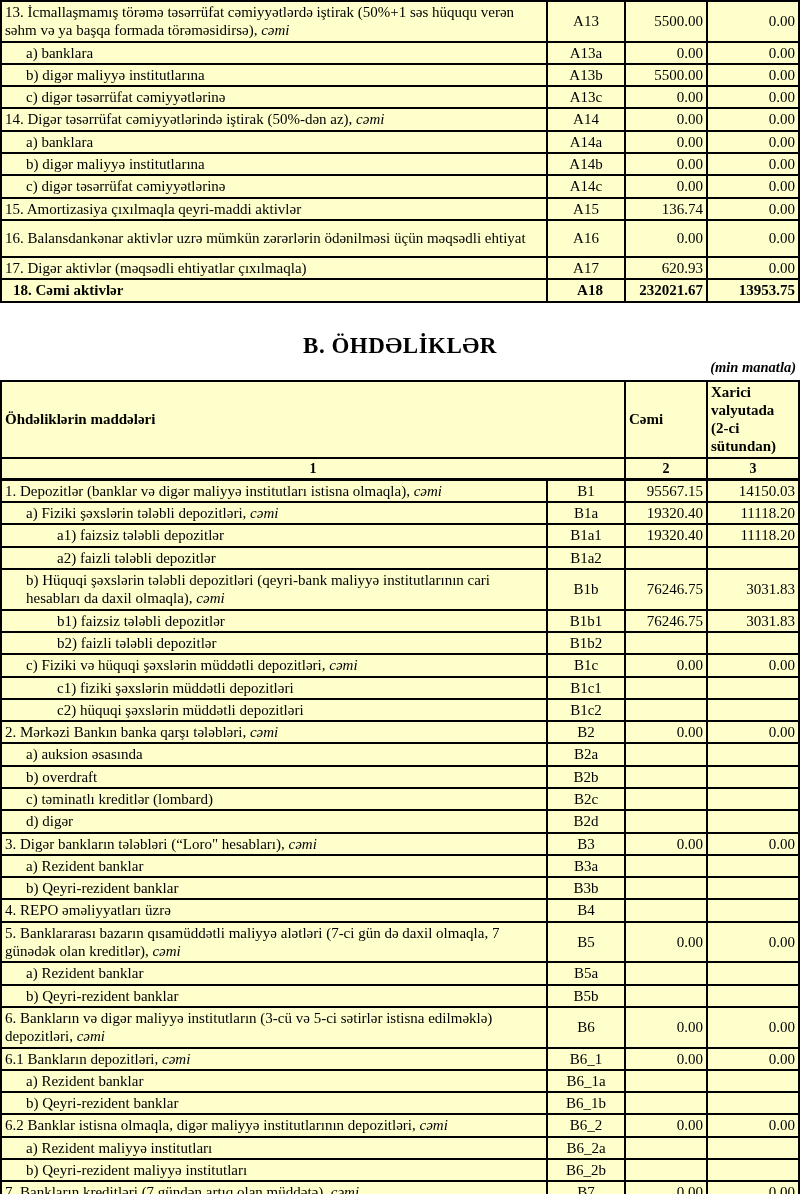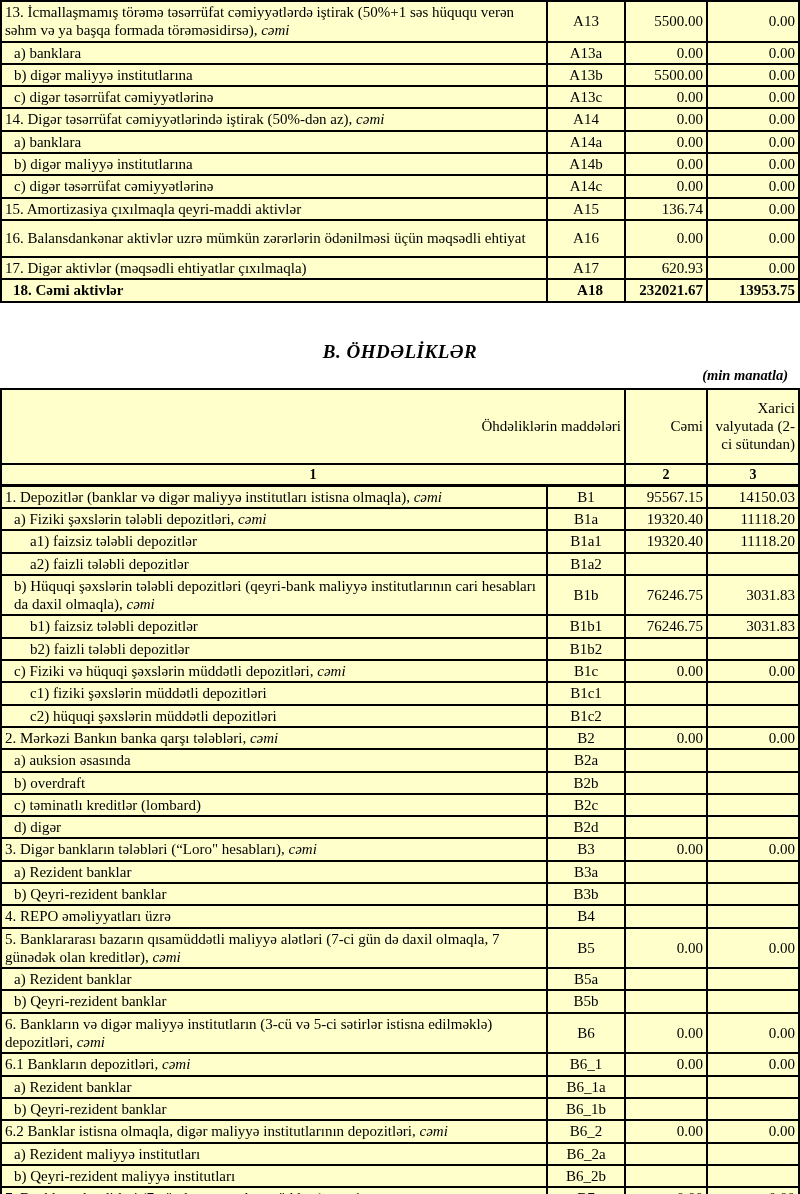--- a/index.html
+++ b/index.html
@@ -22,51 +22,50 @@
     font-size: 15px;
     line-height: 1.22;
     padding: 1px 3px;
     vertical-align: middle;
     overflow: hidden;
   }
   tr.row { height: 22px; }
   tr.row.tall { height: 37px; }
   tr.row.bold td { font-weight: bold; padding-left: 11px; }
   td.desc { text-align: left; }
-  td.desc.ind1 { padding-left: 12px; }
-  td.desc.ind2 { padding-left: 28px; }
+  td.desc.ind1 { padding-left: 24px; }
+  td.desc.ind2 { padding-left: 55px; }
   td.code { text-align: center; }
   td.num  { text-align: right; padding-right: 4px; }
   td.white { background: #ffffff; margin-top: 45px; }
   td.desc em { font-style: italic; }
 
   
   tr.hdr-row { height: 75px; }
-  tr.hdr-row th { font-weight: normal; text-align: right; }
+  tr.hdr-row th { font-weight: bold; text-align: left; }
   th.th-fx { font-size: 14px; padding: 1px 2px; }
   tr.num-row { height: 19px; }
   tr.num-row th { font-weight: bold; text-align: center; font-size: 14px; border-bottom: 3px solid #000; }
 
   .section-heading {
-    margin-top: 38px;
+    margin-top: 30px;
     height: 24px;
     text-align: center;
-    font-size: 19px;
+    font-size: 23px;
     font-weight: bold;
     letter-spacing: 0.5px;
-    font-style: italic;
   }
   .unit-note {
     margin-top: 2px;
     height: 18px;
     text-align: right;
     font-size: 14.5px;
     font-style: italic;
     font-weight: bold;
-    padding-right: 12px;
+    padding-right: 4px;
   }
   #liability-table { margin-top: 3px; }
 </style>
 </head>
 <body>
 
 <div class="page">
 
   <table class="fin-table" id="asset-table">
     <colgroup>

